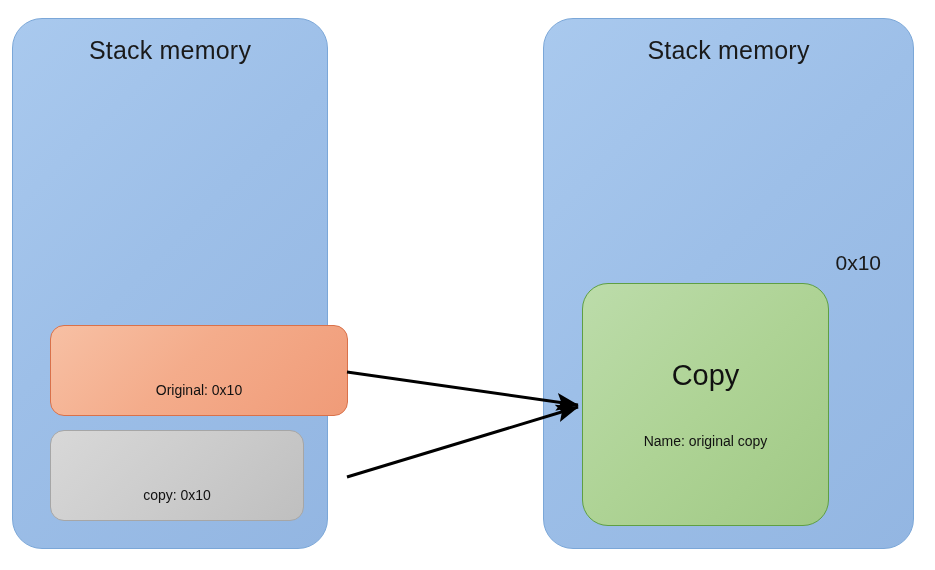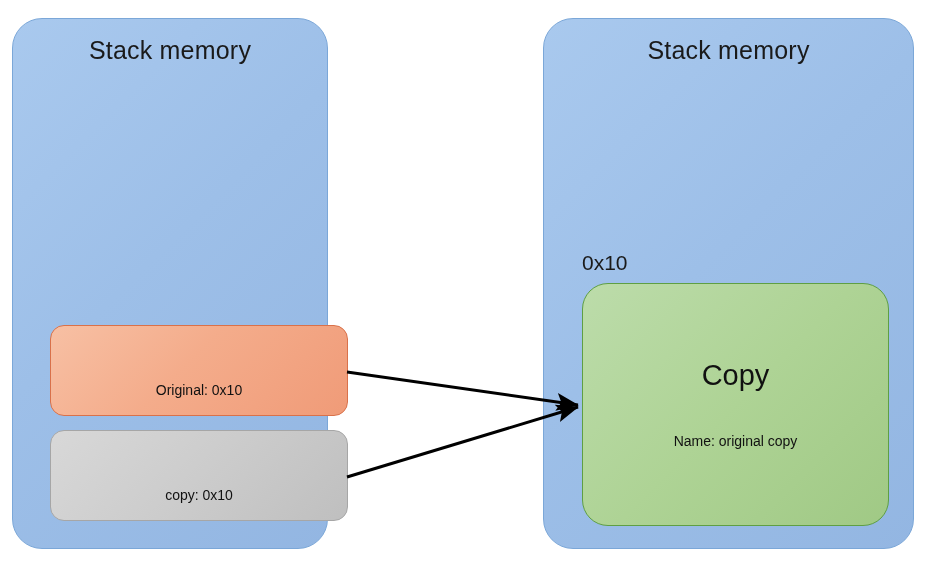--- a/index.html
+++ b/index.html
@@ -69,21 +69,21 @@
     margin-top: 41px;
   }
   .cell-label-big {
     font-size: 29px;
     line-height: 1.15;
   }
 
   
   .addr-label {
     position: absolute;
-    text-align: left;
+    text-align: right;
     font-size: 21px;
     color: #1a1a1a;
     line-height: 1.2;
   }
 
   
   #arrows {
     position: absolute;
     left: 0;
     top: 0;
@@ -98,31 +98,31 @@
 <div id="canvas">
 
   <div class="region" style="left:12px; top:18px; width:316px; height:531px;">
     <div class="region-title">Stack memory</div>
   </div>
 
   <div class="cell cell-orange" style="left:50px; top:325px; width:298px; height:91px;">
     <span class="cell-label">Original: 0x10</span>
   </div>
 
-  <div class="cell cell-gray" style="left:50px; top:430px; width:298px; height:91px;">
+  <div class="cell cell-gray" style="left:50px; top:430px; width:254px; height:91px;">
     <span class="cell-label">copy: 0x10</span>
   </div>
 
   <div class="region" style="left:543px; top:18px; width:371px; height:531px;">
     <div class="region-title">Stack memory</div>
   </div>
 
   <div class="addr-label" style="left:582px; top:250px; width:299px;">0x10</div>
 
-  <div class="cell cell-green" style="left:582px; top:283px; width:307px; height:243px;">
+  <div class="cell cell-green" style="left:582px; top:283px; width:247px; height:243px;">
     <span class="cell-label-big">Copy</span>
     <span class="cell-label">Name: original copy</span>
   </div>
 
   <svg id="arrows" viewBox="0 0 935 570" xmlns="http://www.w3.org/2000/svg">
     <defs>
       <marker id="arrowhead" markerWidth="7.5" markerHeight="6" refX="7.2" refY="3" orient="auto" markerUnits="strokeWidth">
         <path d="M0,0 L7.5,3 L0,6 L1.6,3 z" fill="#000000"></path>
       </marker>
     </defs>

